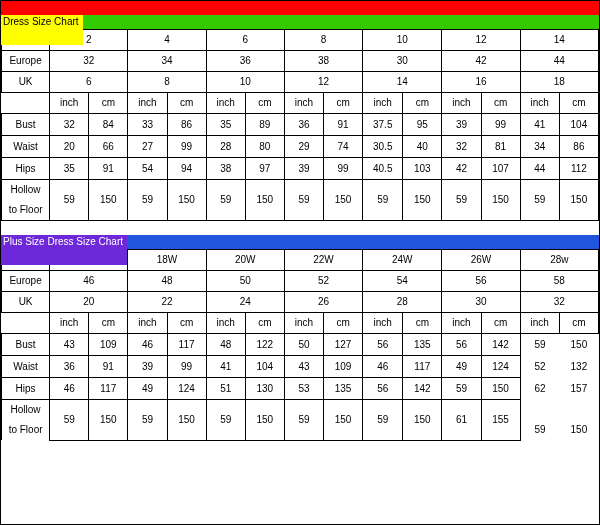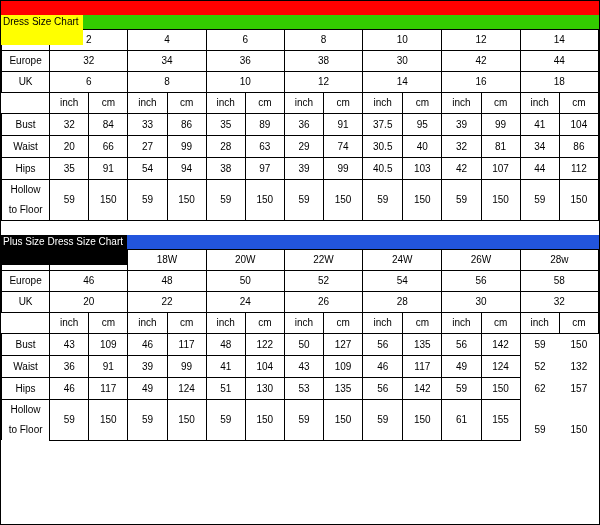--- a/index.html
+++ b/index.html
@@ -172,21 +172,21 @@
         <td>41</td>
         <td>104</td>
       </tr>
       <tr class="tall">
         <td class="rowlabel">Waist</td>
         <td>20</td>
         <td>66</td>
         <td>27</td>
         <td>99</td>
         <td>28</td>
-        <td>63</td>
+        <td>80</td>
         <td>29</td>
         <td>74</td>
         <td>30.5</td>
         <td>40</td>
         <td>32</td>
         <td>81</td>
         <td>34</td>
         <td>86</td>
       </tr>
       <tr class="tall">
@@ -225,21 +225,21 @@
       </tr>
       <tr>
         <td class="rowlabel nb-t">to Floor</td>
       </tr>
     </tbody>
   </table>
 
   <div class="spacer"></div>
 
   <div class="band band-blue" style="background: rgb(34, 85, 221);">
-    <span class="band-label label-blue" style="background: #000000;">Plus Size Dress Size Chart</span>
+    <span class="band-label label-blue" style="background: #6d28d9;">Plus Size Dress Size Chart</span>
   </div>
 
   <table class="chart">
     <colgroup>
       <col style="width:48px">
       <col style="width:39px">
         <col style="width:39px">
       <col style="width:39px">
         <col style="width:39px">
       <col style="width:39px">

